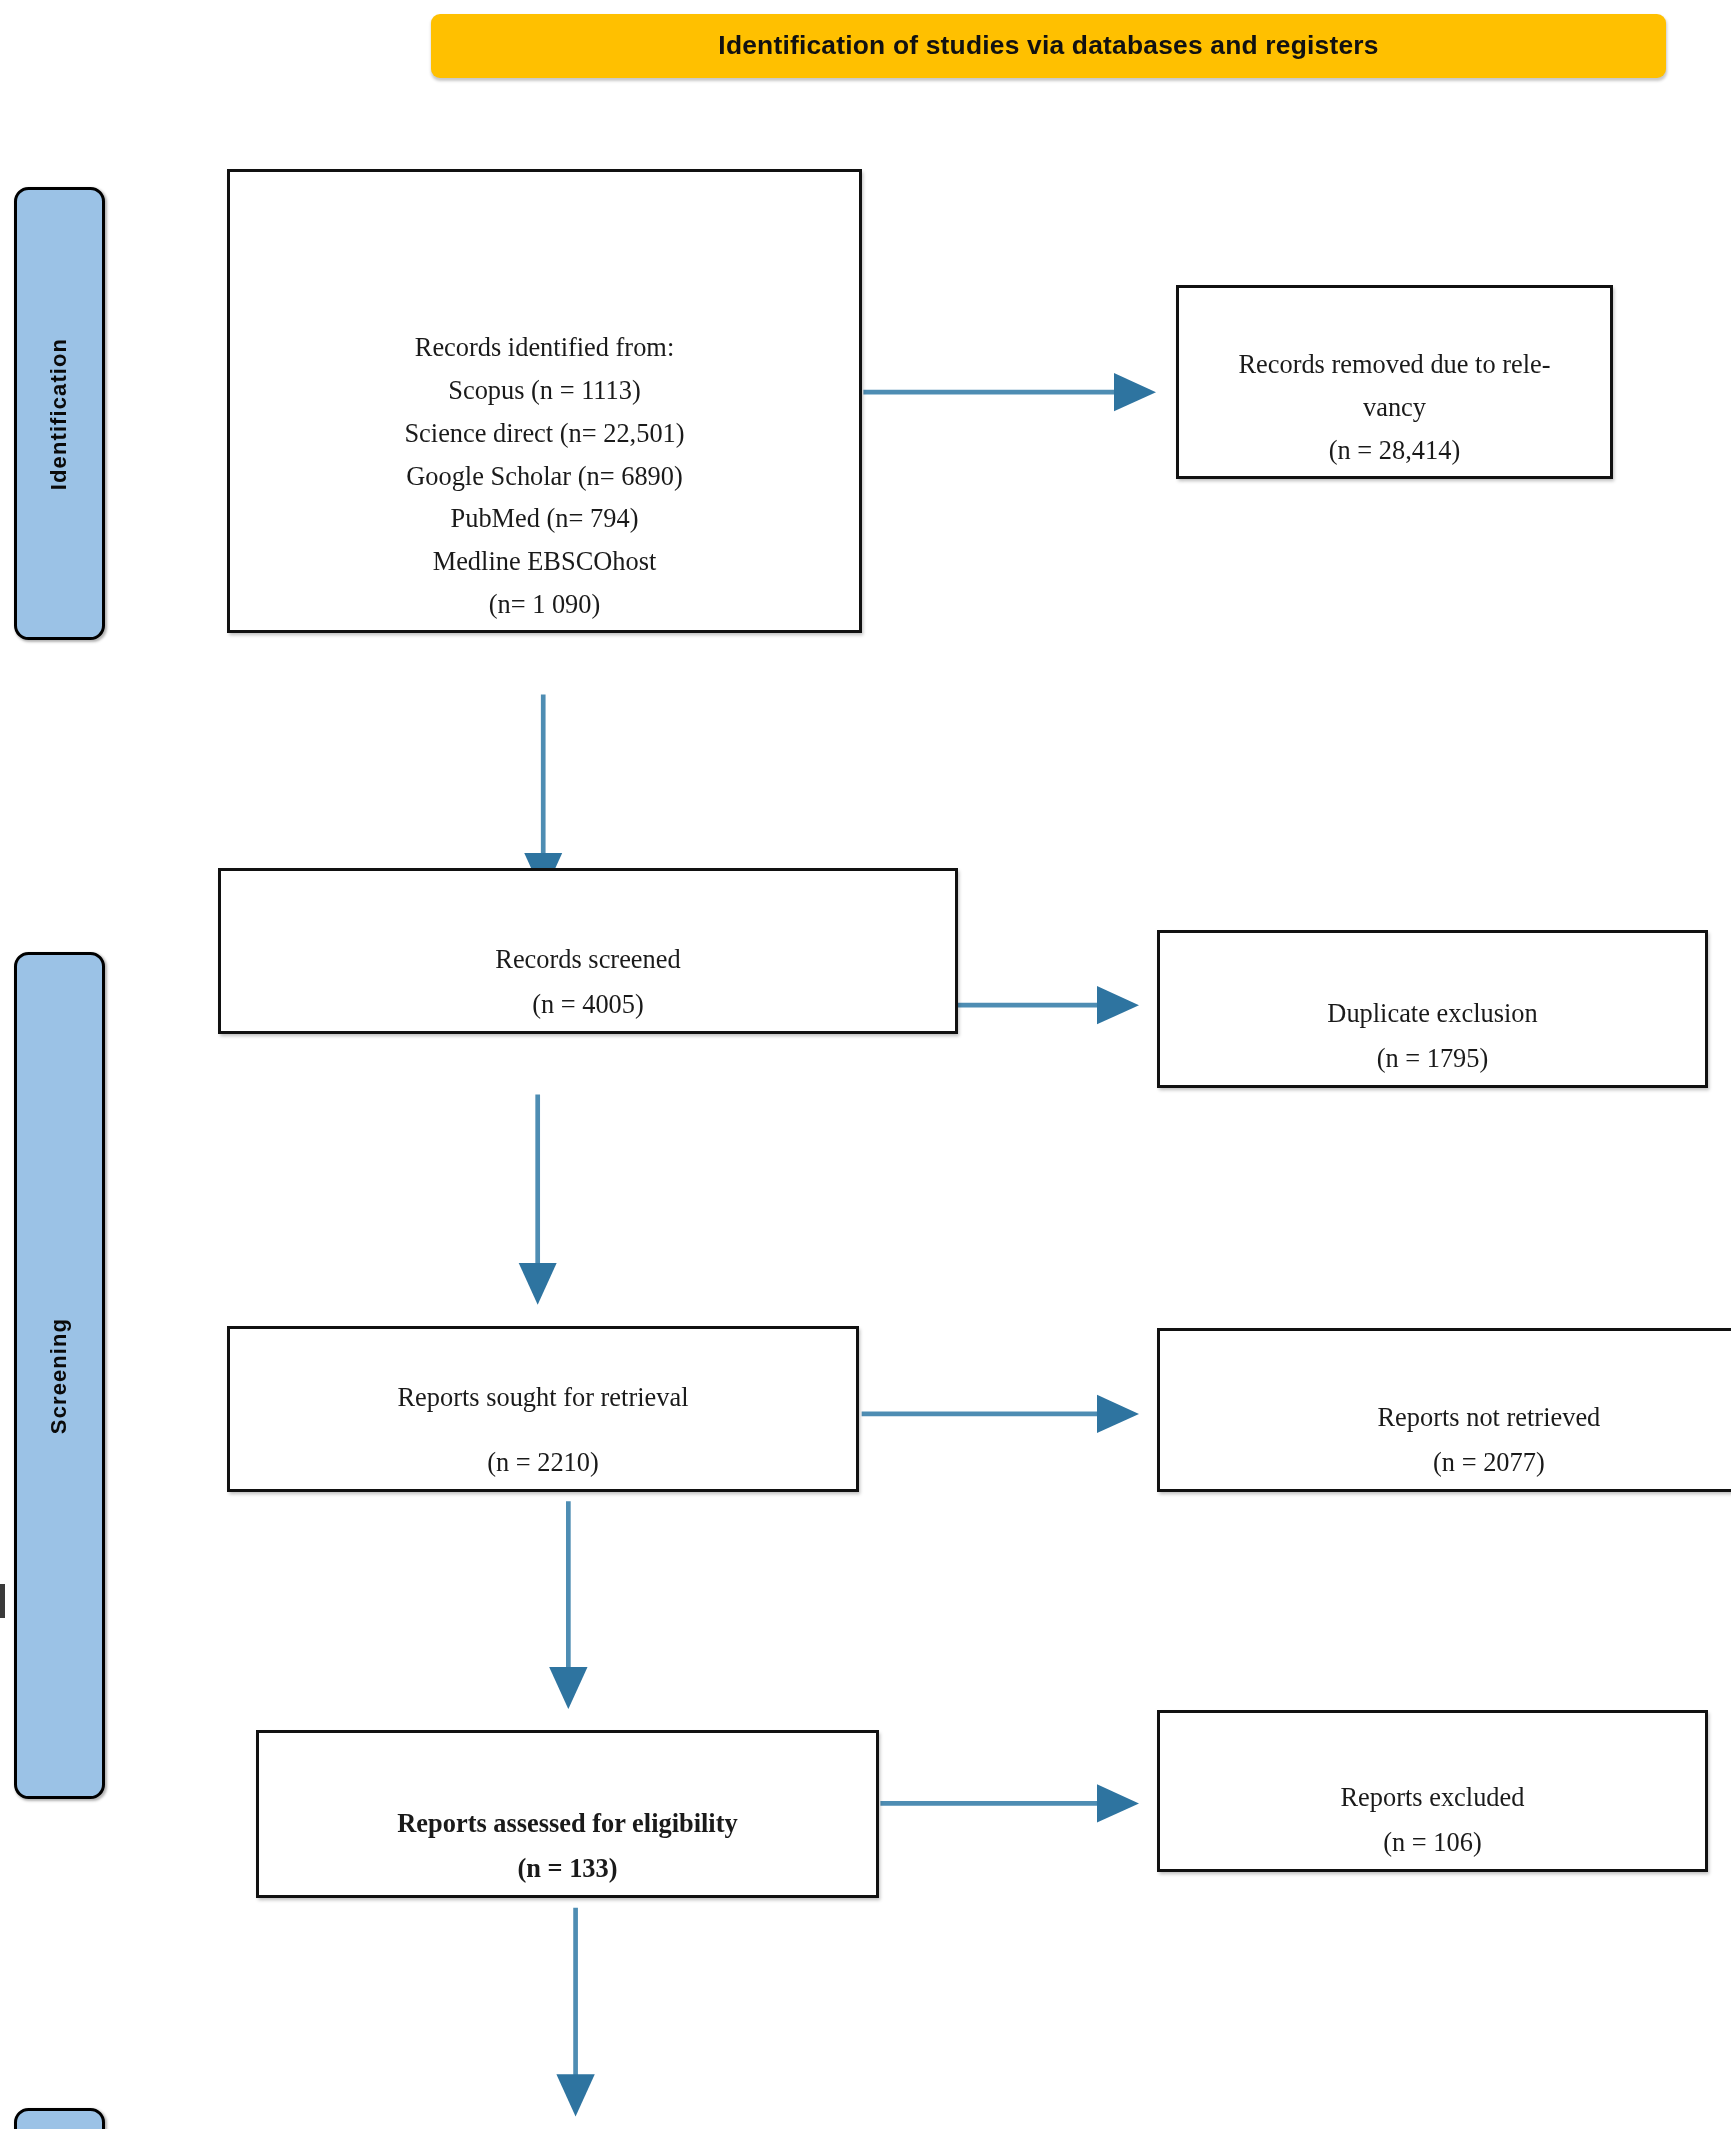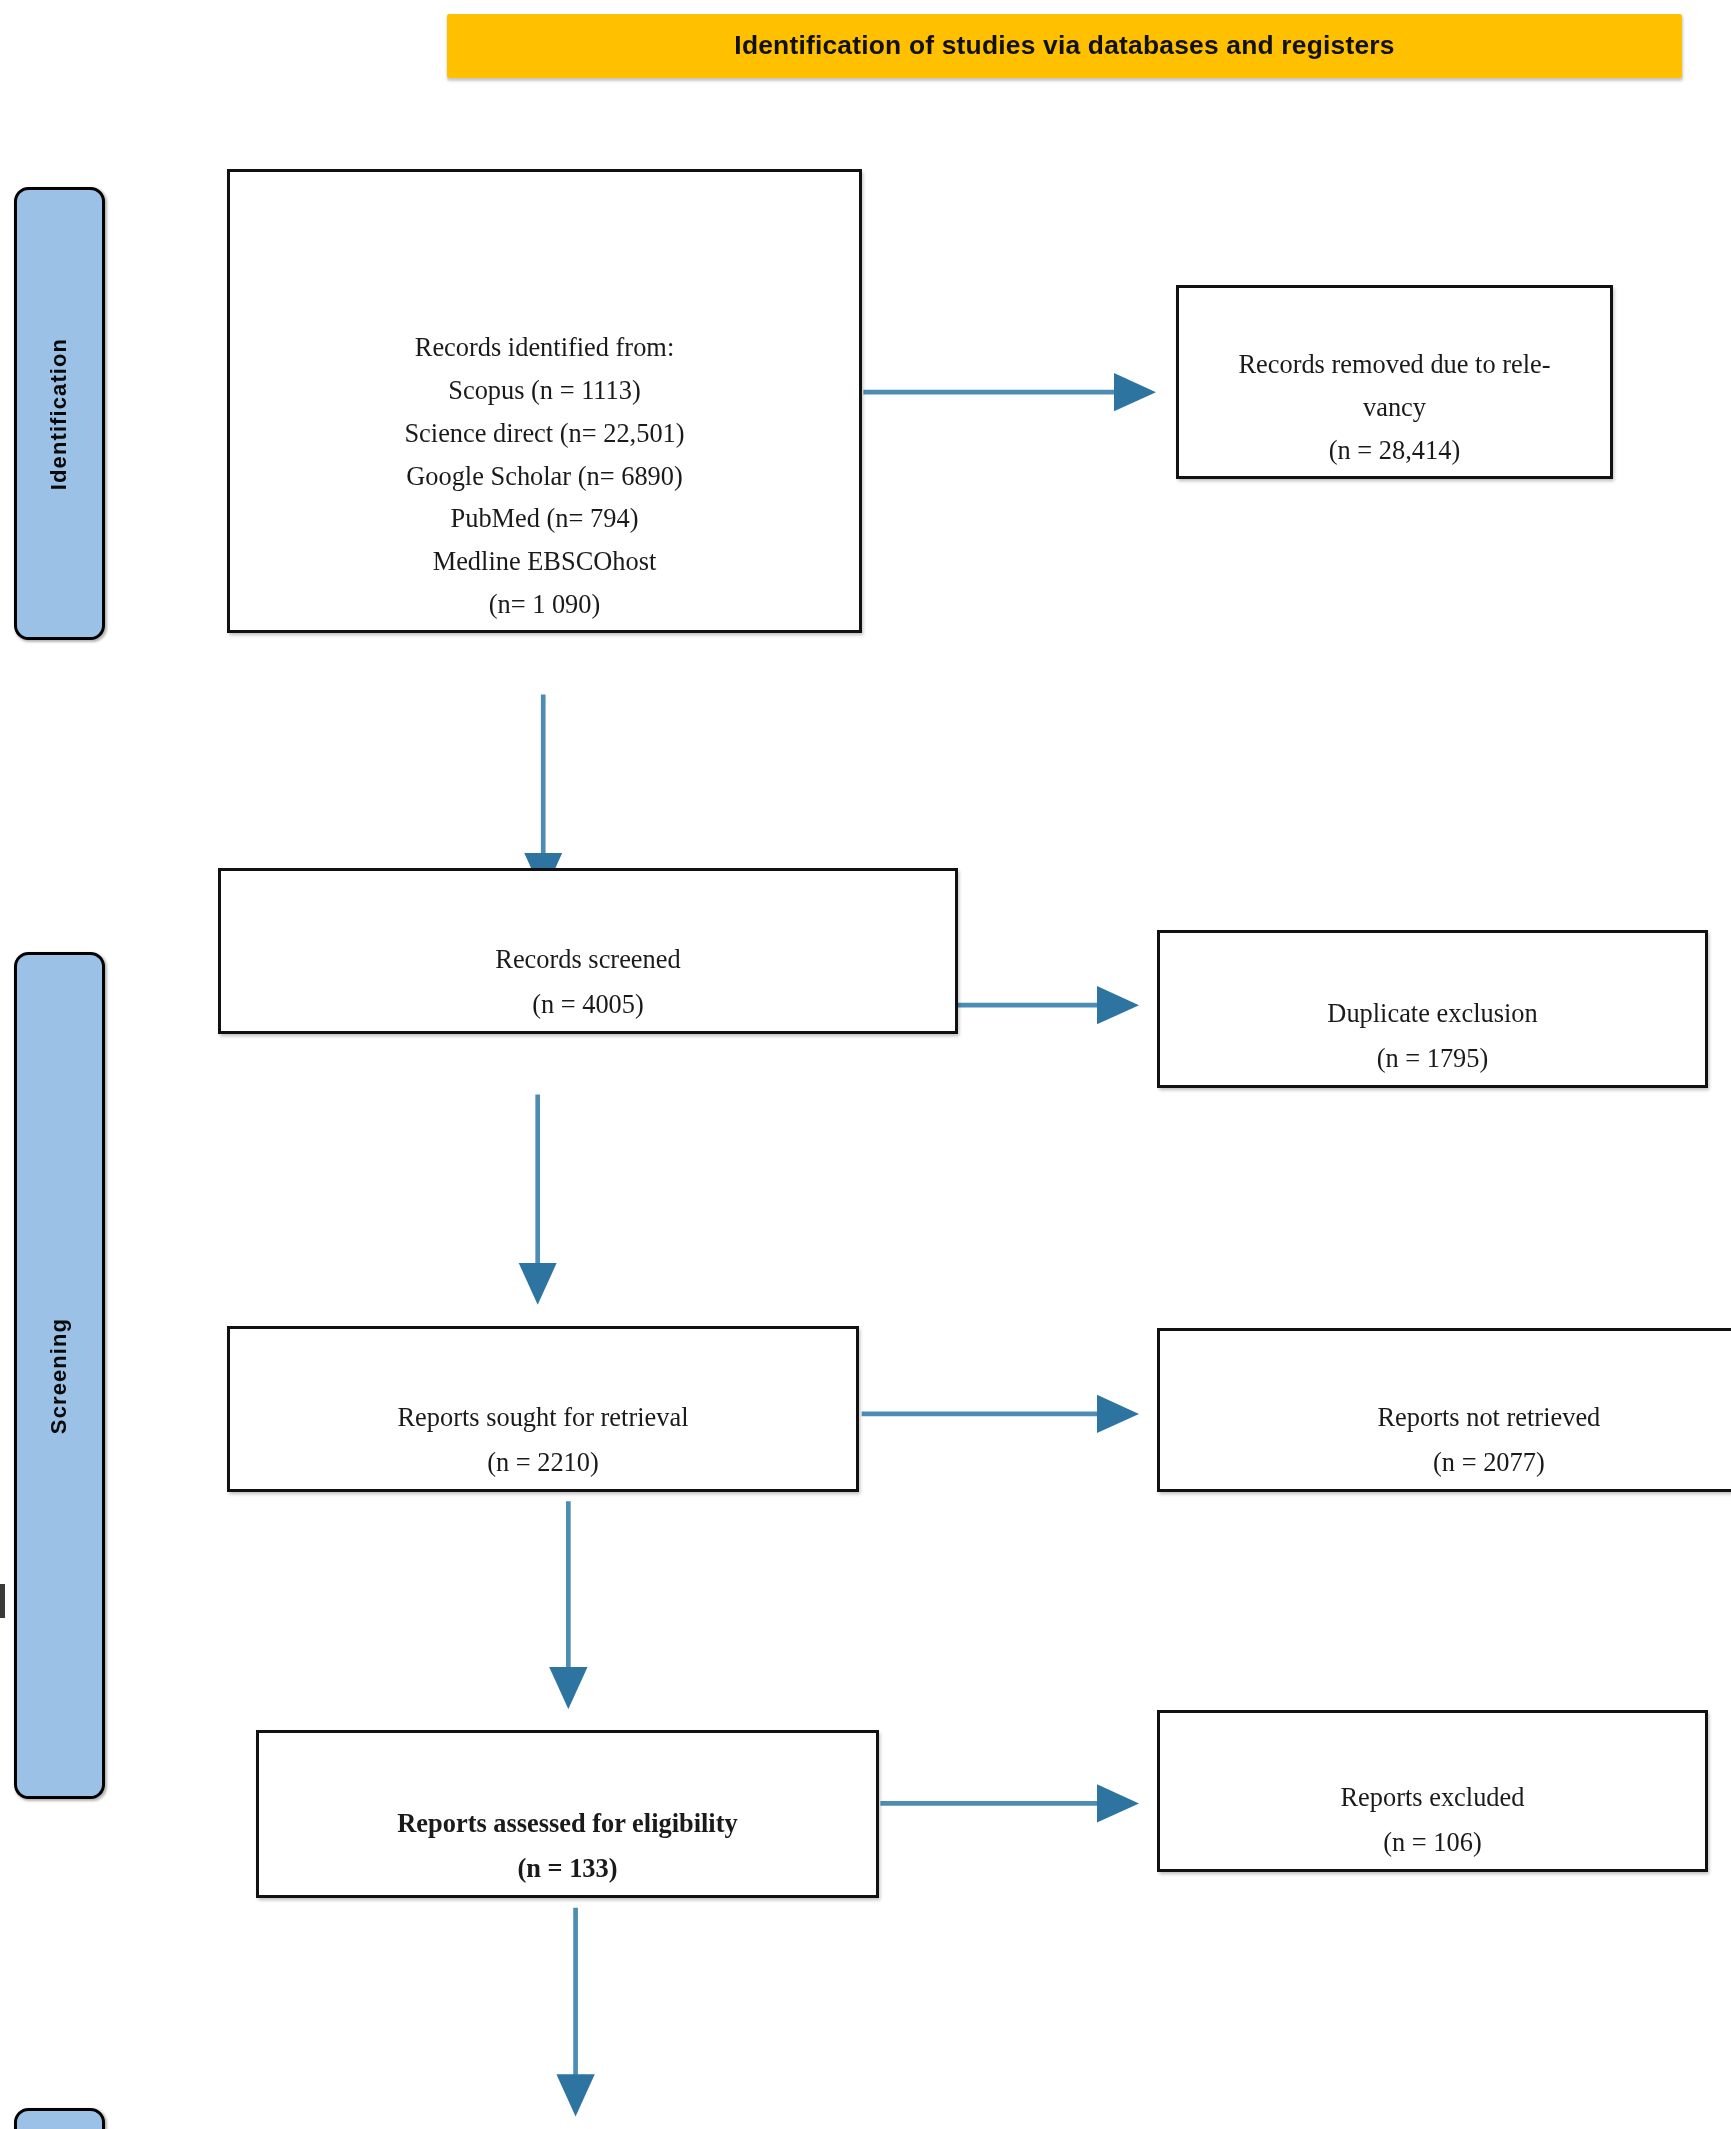--- a/index.html
+++ b/index.html
@@ -13,26 +13,26 @@
     width: 1731px;
     height: 2328px;
     background: #ffffff;
     font-family: "Liberation Serif", "DejaVu Serif", serif;
     overflow: hidden;
   }
 
   
   .banner {
     position: absolute;
-    left: 447px;
+    left: 431px;
     top: 13.6px;
     width: 1235px;
     height: 64px;
     background: #FFC000;
-    border-radius: 2px;
+    border-radius: 9px;
     display: flex;
     align-items: center;
     justify-content: center;
     box-shadow: 0.9px 2.1px 3px rgba(0,0,0,0.22);
   }
   .banner-text {
     font-family: "Liberation Sans", "DejaVu Sans", sans-serif;
     font-weight: bold;
     font-size: 26.4px;
     color: #111111;
@@ -93,21 +93,21 @@
     line-height: 1.70;
     text-align: center;
     white-space: nowrap;
   }
   .box.multi .line { line-height: 1.62; }
 
   #box-identified   { left: 227px;  top: 169px;  width: 635px; height: 464px; }
   #box-removed      { left: 1176px; top: 285px;  width: 437px; height: 194px;  }
   #box-screened     { left: 218px;  top: 868px; width: 740px; height: 166px;  }
   #box-duplicate    { left: 1157px; top: 930px; width: 551px; height: 158px;  }
-  #box-sought       { left: 227px;  top: 1326px; width: 632px; height: 166px;  }
+  #box-sought       { left: 227px;  top: 1326px; width: 632px; height: 166px; gap: 20px;  }
   #box-notretrieved { left: 1157px; top: 1328px; width: 650px; height: 164px; padding-left: 24px;  }
   #box-eligibility  { left: 256px;  top: 1730px; width: 623px; height: 168px; font-weight: bold;  }
   #box-excluded     { left: 1157px; top: 1710px; width: 551px; height: 162px;  }
 
   
   #connectors {
     position: absolute;
     left: 0; top: 0;
     width: 1731px;
     height: 2328px;

